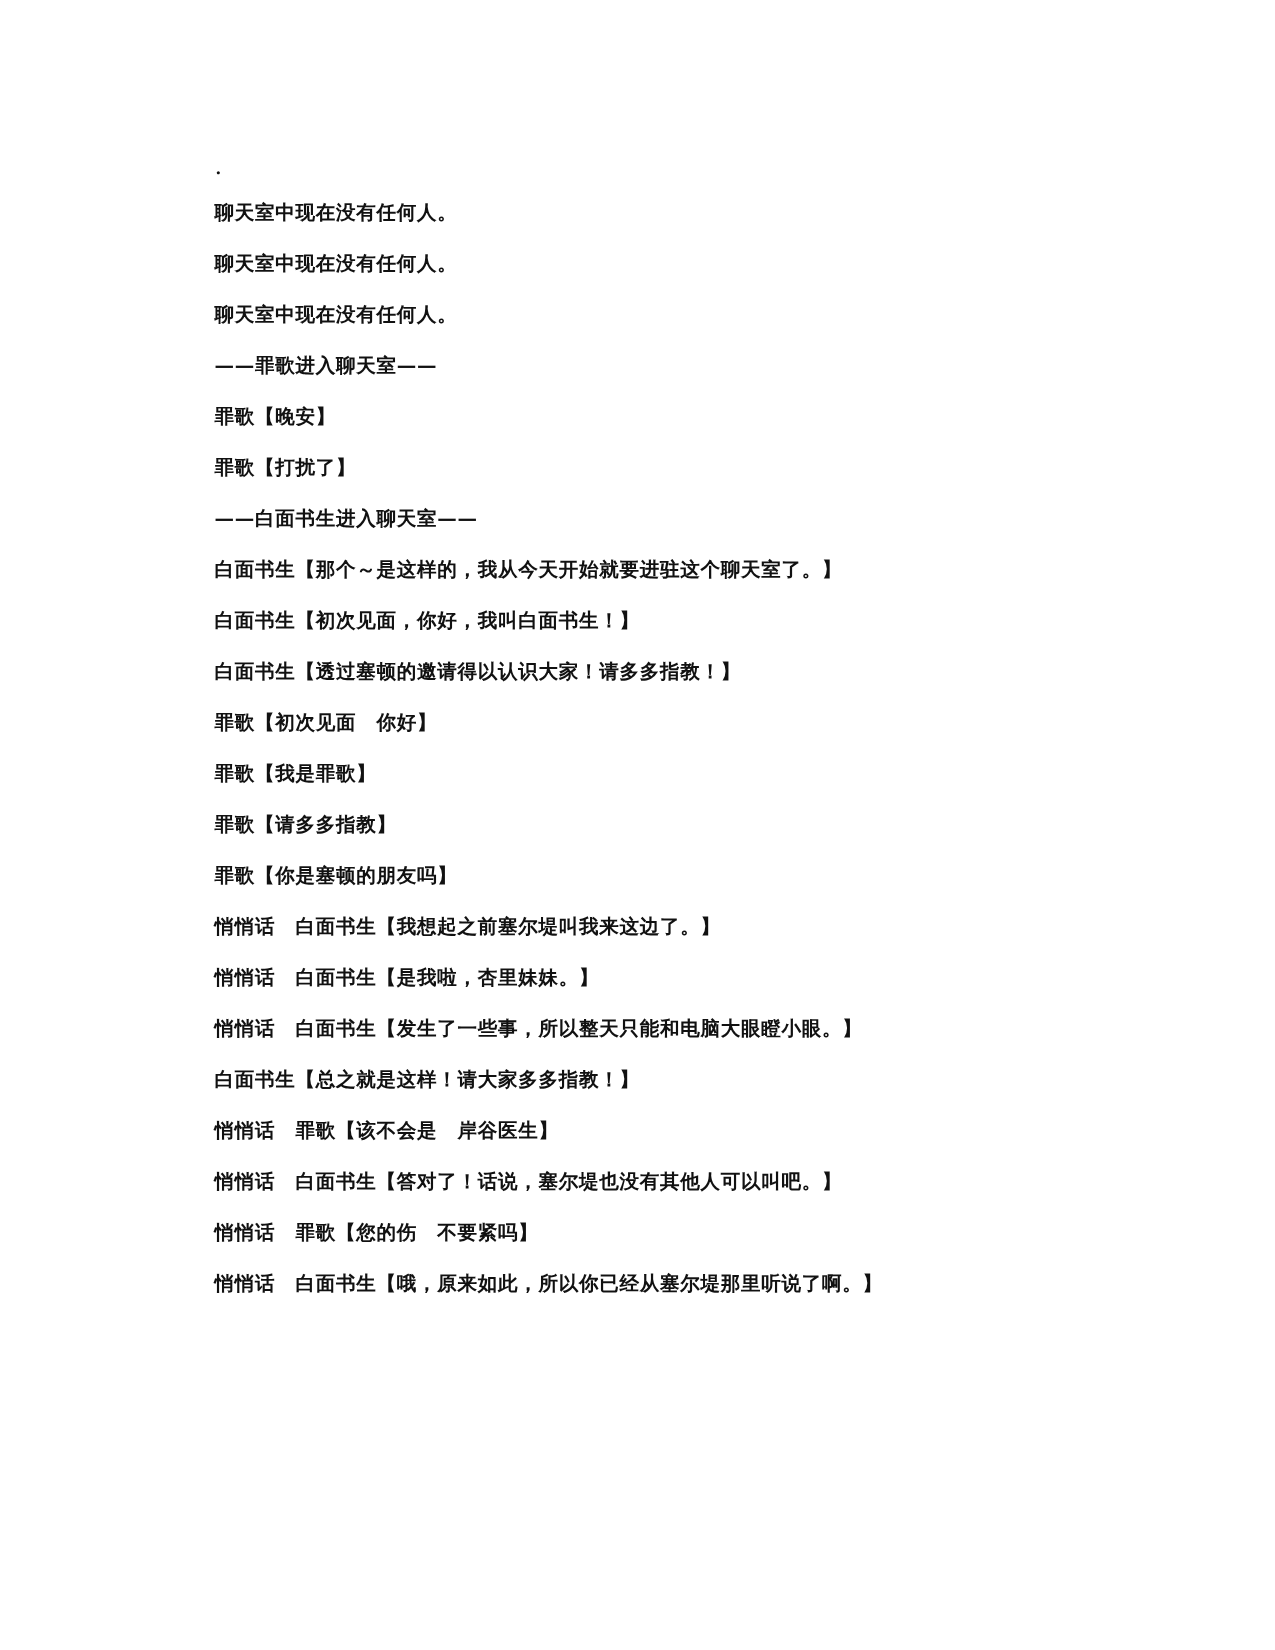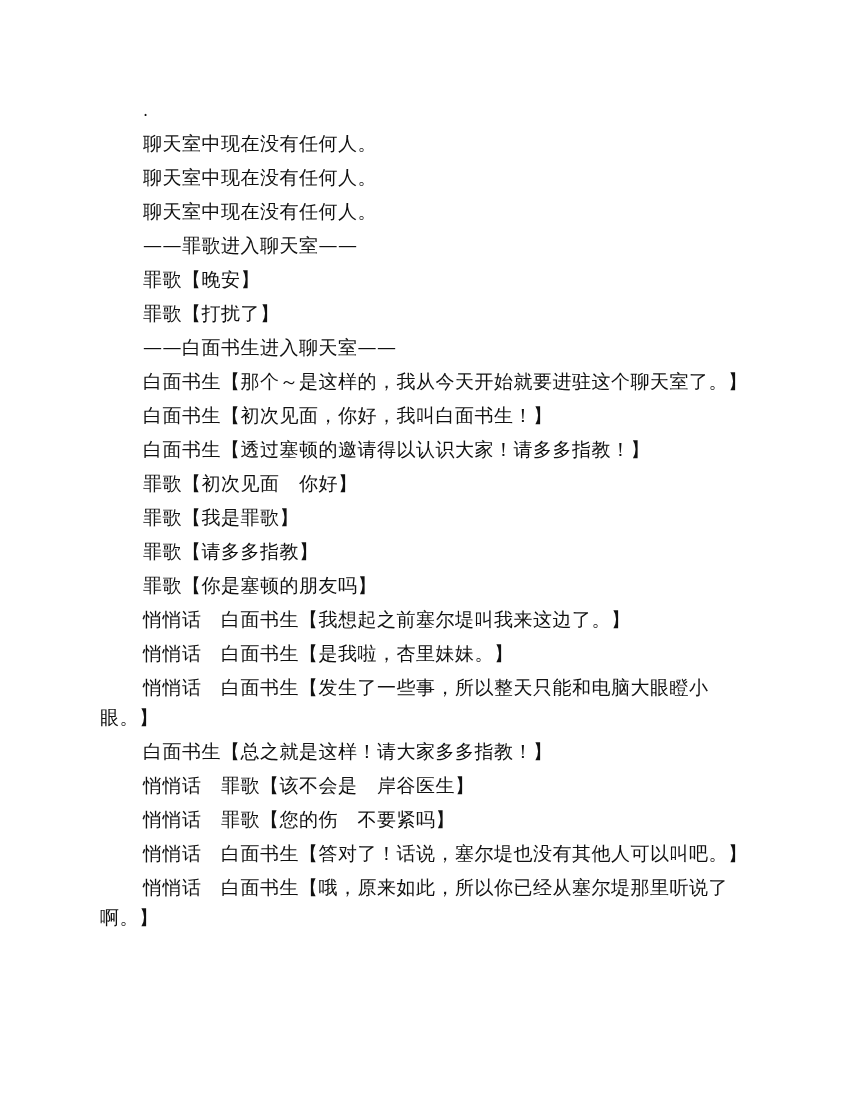--- a/index.html
+++ b/index.html
@@ -1,21 +1,21 @@
 <!DOCTYPE html>
 <html><head>
 <meta charset="utf-8">
 <style>
   html, body { margin: 0; padding: 0; background: #ffffff; }
   body { width: 850px; height: 1100px; position: relative; overflow: hidden;
          font-family: "DejaVu Serif", "Liberation Serif", serif; color: #111; }
   .page { position: absolute; left: 100px; top: 98px; width: 650px; }
   .dot { margin-left: 43px; height: 30px; line-height: 26px; font-size: 16px; }
-  .para { font-size: 19px; line-height: 30px; text-indent: 43px; margin: 0 0 4px 0;
-          letter-spacing: 0.5px; word-break: break-all; }
+  .para { font-size: 13px; line-height: 30px; text-indent: 43px; margin: 0 0 4px 0;
+          letter-spacing: 0.5px; word-break: break-all; font-weight: bold; }
 </style>
 </head>
 <body>
 
 <div class="page">
   <div class="dot">.</div>
   <p class="para">聊天室中现在没有任何人。</p>
   <p class="para">聊天室中现在没有任何人。</p>
   <p class="para">聊天室中现在没有任何人。</p>
   <p class="para">——罪歌进入聊天室——</p>
@@ -27,16 +27,16 @@
   <p class="para">白面书生【透过塞顿的邀请得以认识大家！请多多指教！】</p>
   <p class="para">罪歌【初次见面　你好】</p>
   <p class="para">罪歌【我是罪歌】</p>
   <p class="para">罪歌【请多多指教】</p>
   <p class="para">罪歌【你是塞顿的朋友吗】</p>
   <p class="para">悄悄话　白面书生【我想起之前塞尔堤叫我来这边了。】</p>
   <p class="para">悄悄话　白面书生【是我啦，杏里妹妹。】</p>
   <p class="para">悄悄话　白面书生【发生了一些事，所以整天只能和电脑大眼瞪小眼。】</p>
   <p class="para">白面书生【总之就是这样！请大家多多指教！】</p>
   <p class="para">悄悄话　罪歌【该不会是　岸谷医生】</p>
+  <p class="para">悄悄话　白面书生【答对了！话说，塞尔堤也没有其他人可以叫吧。】</p>
   <p class="para">悄悄话　罪歌【您的伤　不要紧吗】</p>
-  <p class="para">悄悄话　白面书生【答对了！话说，塞尔堤也没有其他人可以叫吧。】</p>
   <p class="para">悄悄话　白面书生【哦，原来如此，所以你已经从塞尔堤那里听说了啊。】</p>
 </div>
 
 </body></html>

